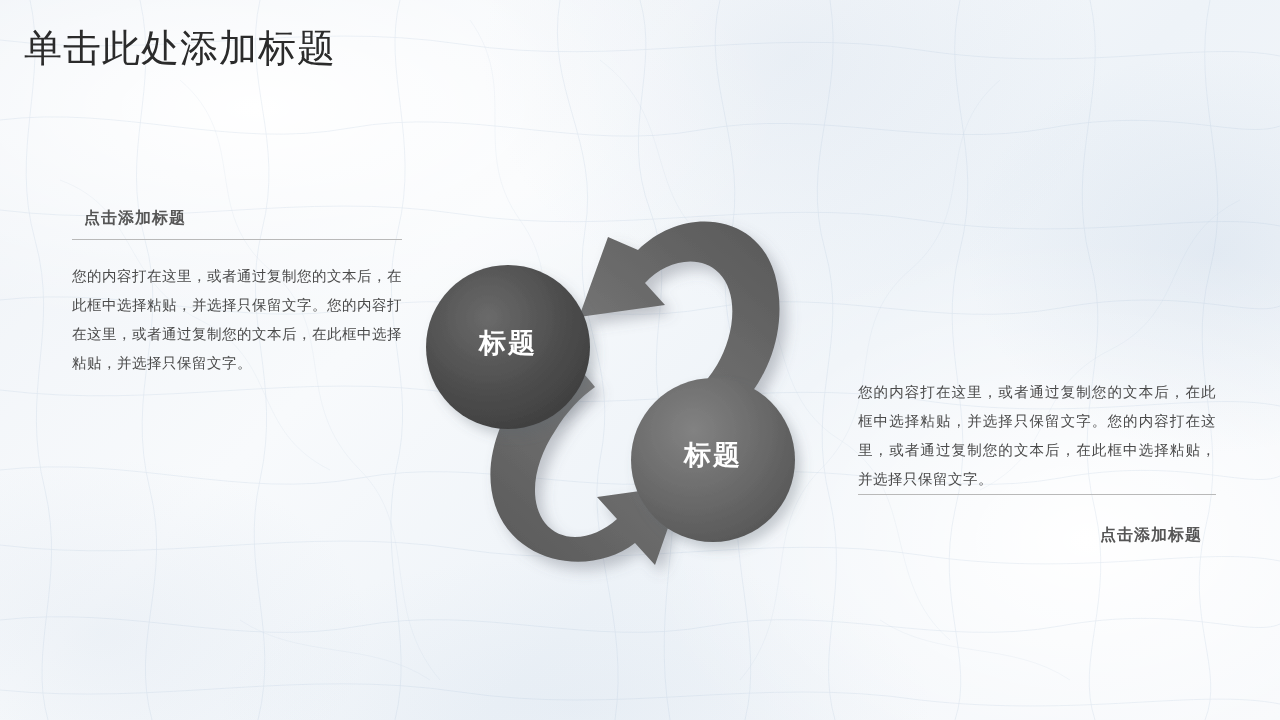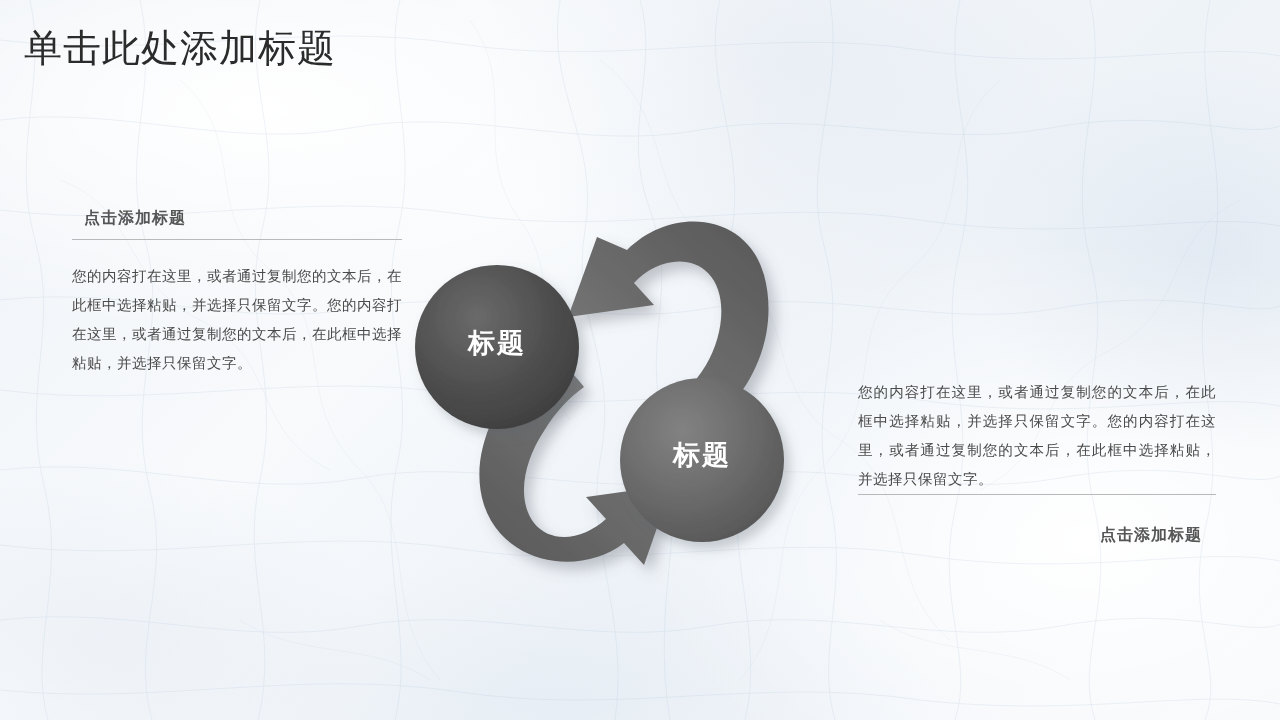--- a/index.html
+++ b/index.html
@@ -102,21 +102,21 @@
     font-weight: bold;
     color: #555555;
     letter-spacing: 1px;
     text-align: right;
     padding-right: 14px;
     padding-top: 12px;
   }
   
   .diagram {
     position: absolute;
-    left: 372px;
+    left: 383px;
     top: 165px;
     width: 470px;
     height: 430px;
   }
   .circle-label {
     position: absolute;
     color: #ffffff;
     font-size: 27px;
     font-weight: bold;
     letter-spacing: 2px;

